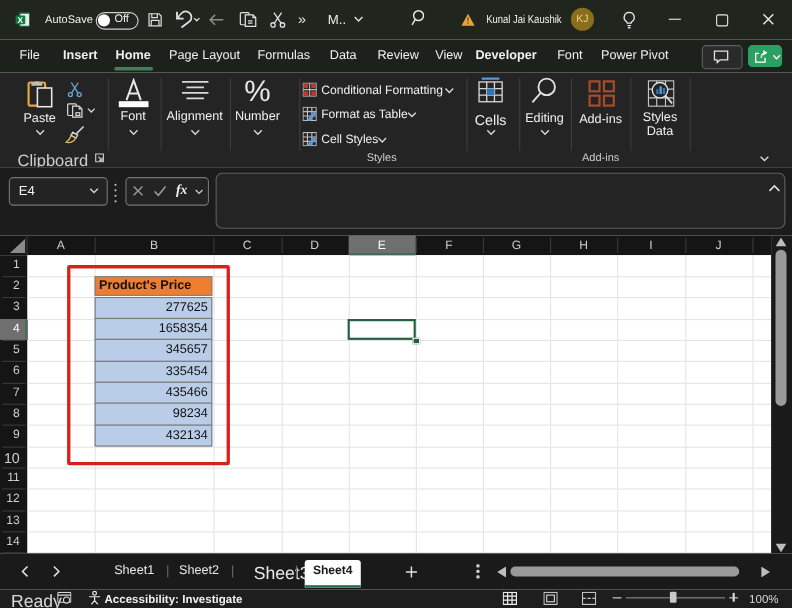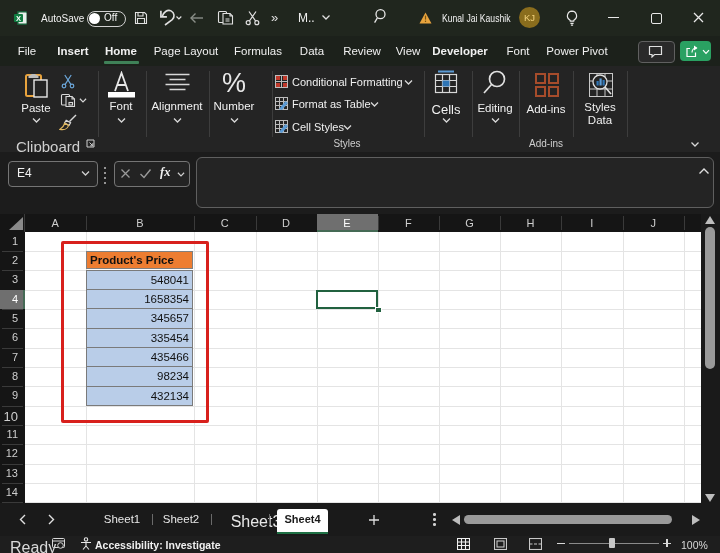--- a/index.html
+++ b/index.html
@@ -330,21 +330,21 @@
 <div class="ab" style="left:24.5px;top:386.24px;width:676px;height:1px;background:#e4e4e4"></div>
 <div class="ab" style="left:24.5px;top:405.56999999999994px;width:676px;height:1px;background:#e4e4e4"></div>
 <div class="ab" style="left:24.5px;top:424.9px;width:676px;height:1px;background:#e4e4e4"></div>
 <div class="ab" style="left:24.5px;top:444.23px;width:676px;height:1px;background:#e4e4e4"></div>
 <div class="ab" style="left:24.5px;top:463.55999999999995px;width:676px;height:1px;background:#e4e4e4"></div>
 <div class="ab" style="left:24.5px;top:482.89px;width:676px;height:1px;background:#e4e4e4"></div>
 <div class="ab" style="left:24.5px;top:502.22px;width:676px;height:1px;background:#e4e4e4"></div>
 <div class="ab" style="left:86px;top:250.93px;width:107px;height:18.33px;background:#ed7d31;border:1px solid #808080;box-sizing:border-box"></div>
 <div class="tx" style="left:90px;top:253.93px;font-size:11.5px;font-weight:bold;color:#111">Product's Price</div>
 <div class="ab" style="left:86px;top:269.76px;width:107px;height:20.13px;background:#b9cde8;border:1px solid #7a7a7a;box-sizing:border-box"></div>
-<div class="tx" style="left:189px;top:273.76px;transform:translateX(-100%);font-size:11.5px;color:#111">548041</div>
+<div class="tx" style="left:189px;top:273.76px;transform:translateX(-100%);font-size:11.5px;color:#111">277625</div>
 <div class="ab" style="left:86px;top:289.09px;width:107px;height:20.13px;background:#b9cde8;border:1px solid #7a7a7a;box-sizing:border-box"></div>
 <div class="tx" style="left:189px;top:293.09px;transform:translateX(-100%);font-size:11.5px;color:#111">1658354</div>
 <div class="ab" style="left:86px;top:308.41999999999996px;width:107px;height:20.13px;background:#b9cde8;border:1px solid #7a7a7a;box-sizing:border-box"></div>
 <div class="tx" style="left:189px;top:312.41999999999996px;transform:translateX(-100%);font-size:11.5px;color:#111">345657</div>
 <div class="ab" style="left:86px;top:327.75px;width:107px;height:20.13px;background:#b9cde8;border:1px solid #7a7a7a;box-sizing:border-box"></div>
 <div class="tx" style="left:189px;top:331.75px;transform:translateX(-100%);font-size:11.5px;color:#111">335454</div>
 <div class="ab" style="left:86px;top:347.08px;width:107px;height:20.13px;background:#b9cde8;border:1px solid #7a7a7a;box-sizing:border-box"></div>
 <div class="tx" style="left:189px;top:351.08px;transform:translateX(-100%);font-size:11.5px;color:#111">435466</div>
 <div class="ab" style="left:86px;top:366.40999999999997px;width:107px;height:20.13px;background:#b9cde8;border:1px solid #7a7a7a;box-sizing:border-box"></div>
 <div class="tx" style="left:189px;top:370.40999999999997px;transform:translateX(-100%);font-size:11.5px;color:#111">98234</div>

